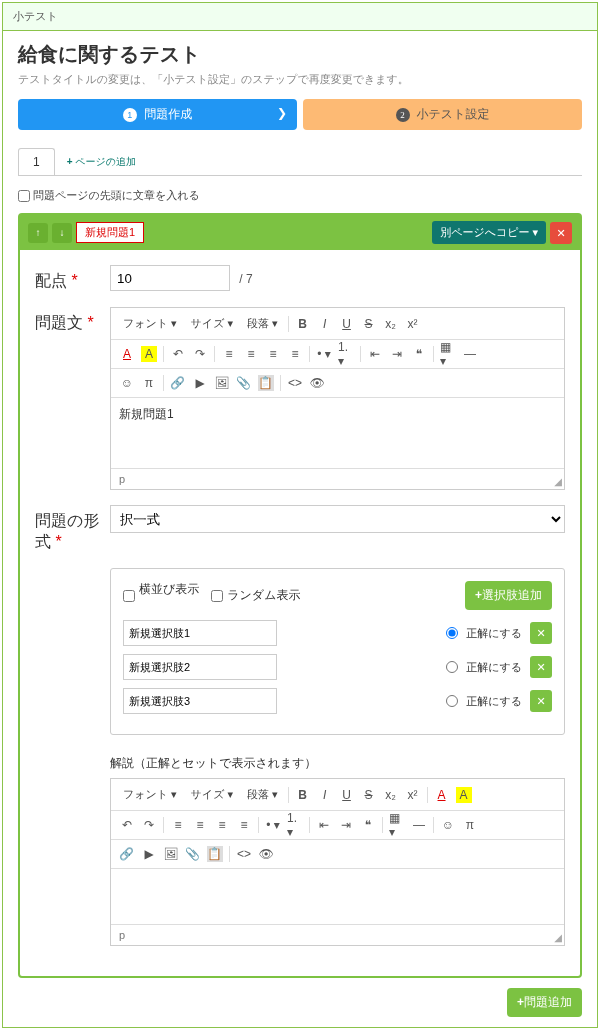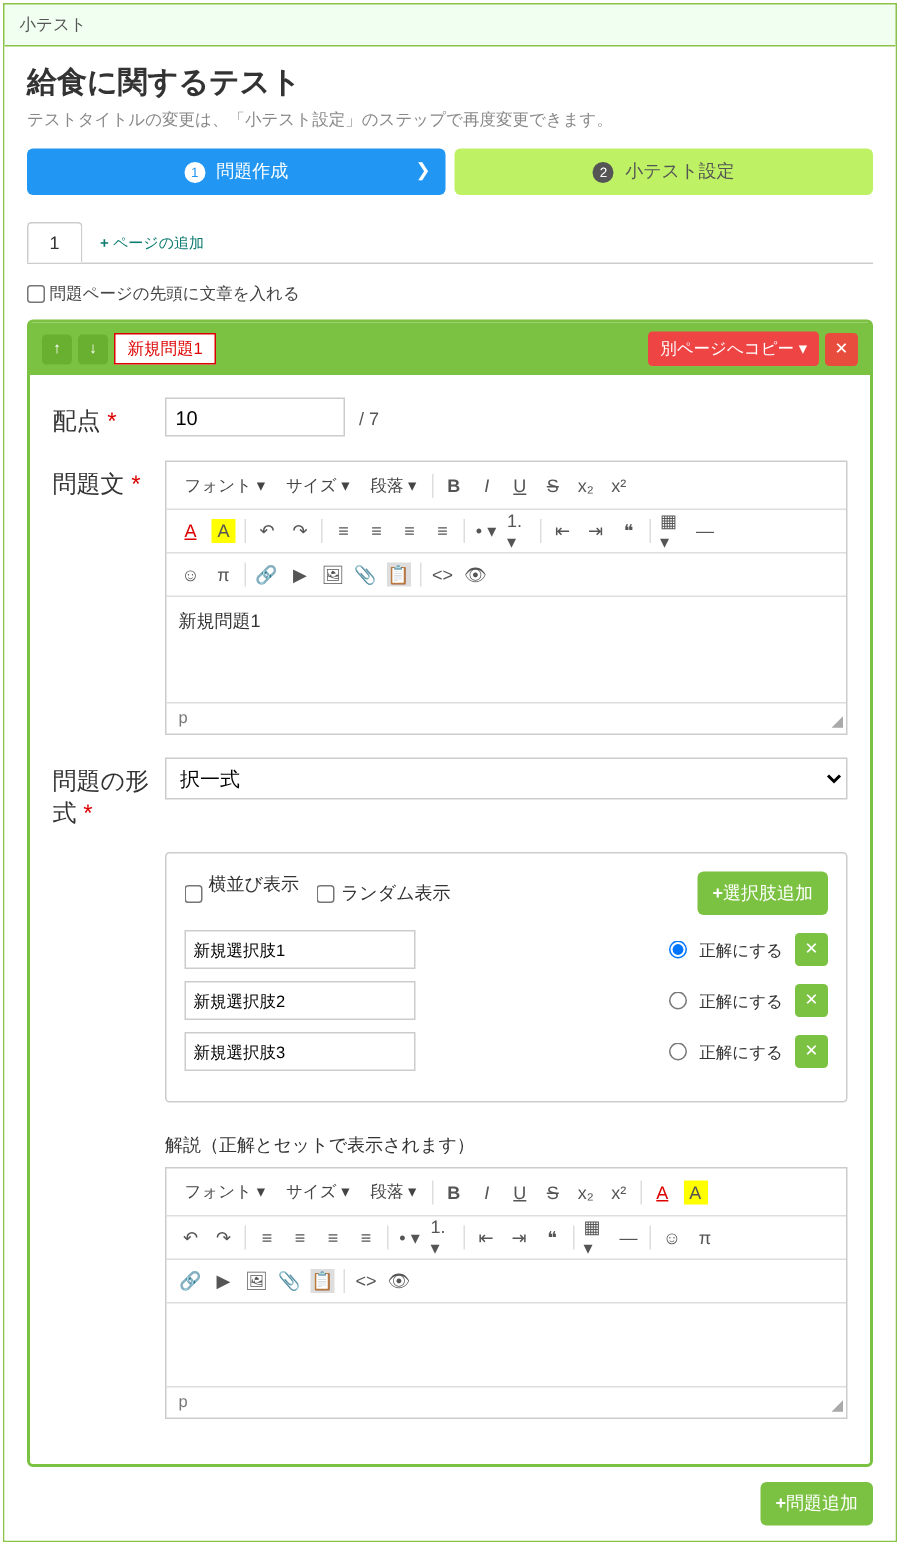--- a/index.html
+++ b/index.html
@@ -6,21 +6,21 @@
 body { font-family: Arial, "Hiragino Sans", sans-serif; font-size: 12px; background: #fff; color: #333; }
 .outer { border: 1px solid #8bc34a; margin: 2px; background: #f0fff0; }
 .header-label { padding: 6px 10px; font-size: 11px; color: #555; }
 .content { background: #fff; padding: 10px 15px; border-top: 1px solid #8bc34a; }
 h1 { font-size: 20px; font-weight: bold; color: #333; }
 .subtitle { font-size: 11px; color: #888; margin-top: 4px; }
 
 .steps { display: flex; gap: 6px; margin-top: 12px; }
 .step { flex: 1; padding: 7px; text-align: center; font-size: 12px; border-radius: 4px; position: relative; }
 .step.active { background: #2196f3; color: #fff; }
-.step.inactive { background: #bef264; color: #555; }
+.step.inactive { background: #fdba74; color: #555; font-family: Liberation Serif, serif; }
 .step-chev { position: absolute; right: 10px; top: 7px; }
 .step-num { display: inline-block; width: 14px; height: 14px; border-radius: 50%; background: #555; color: #fff; font-size: 9px; line-height: 14px; margin-right: 4px; }
 .step.active .step-num { background: #fff; color: #2196f3; }
 
 .tabs-row { display: flex; align-items: center; margin-top: 18px; border-bottom: 1px solid #ccc; }
 .tab { border: 1px solid #ccc; border-bottom: none; background: #fff; padding: 6px 14px; font-size: 12px; border-radius: 3px 3px 0 0; }
 .add-page { color: #0b7a6f; padding: 6px 12px; font-size: 10px; }
 .plus { font-weight: bold; }
 
 .checkbox-row { margin-top: 12px; font-size: 11px; color: #444; }
@@ -28,21 +28,21 @@
 
 .add-q-row { text-align: right; margin-top: 10px; }
 .btn { display: inline-block; padding: 6px 10px; border-radius: 4px; font-size: 12px; color: #fff; cursor: pointer; }
 .btn-green { background: #7cc242; }
 
 .q-block { border: 2px solid #7cc242; border-radius: 4px; margin-top: 10px; }
 .q-head { background: #7cc242; padding: 6px 8px; display: flex; align-items: center; gap: 4px; }
 .arrow-btn { background: #6ab030; color: #fff; width: 20px; height: 20px; text-align: center; line-height: 20px; border-radius: 3px; font-size: 10px; }
 .q-title-box { border: 1px solid #d00; background: #fff; padding: 2px 8px; color: #d00; font-size: 11px; }
 .spacer { flex: 1; }
-.copy-btn { background: #ef4444; color: #fff; padding: 4px 8px; border-radius: 3px; font-size: 11px; }
+.copy-btn { background: #0f766e; color: #fff; padding: 4px 8px; border-radius: 3px; font-size: 11px; }
 .del-btn { background: #e74c3c; color: #fff; width: 22px; height: 22px; text-align: center; line-height: 22px; border-radius: 3px; font-size: 11px; }
 
 .q-body { padding: 15px; }
 .field-row { display: flex; align-items: flex-start; margin-bottom: 15px; }
 .field-label { width: 75px; text-align: left; padding-top: 6px; font-size: 16px; color: #333; padding-right: 10px; }
 .req { color: #d00; }
 .field-content { flex: 1; }
 .score-input { border: 1px solid #ccc; padding: 4px 6px; width: 120px; height: 26px; }
 .score-max { margin-left: 6px; color: #555; }
 

